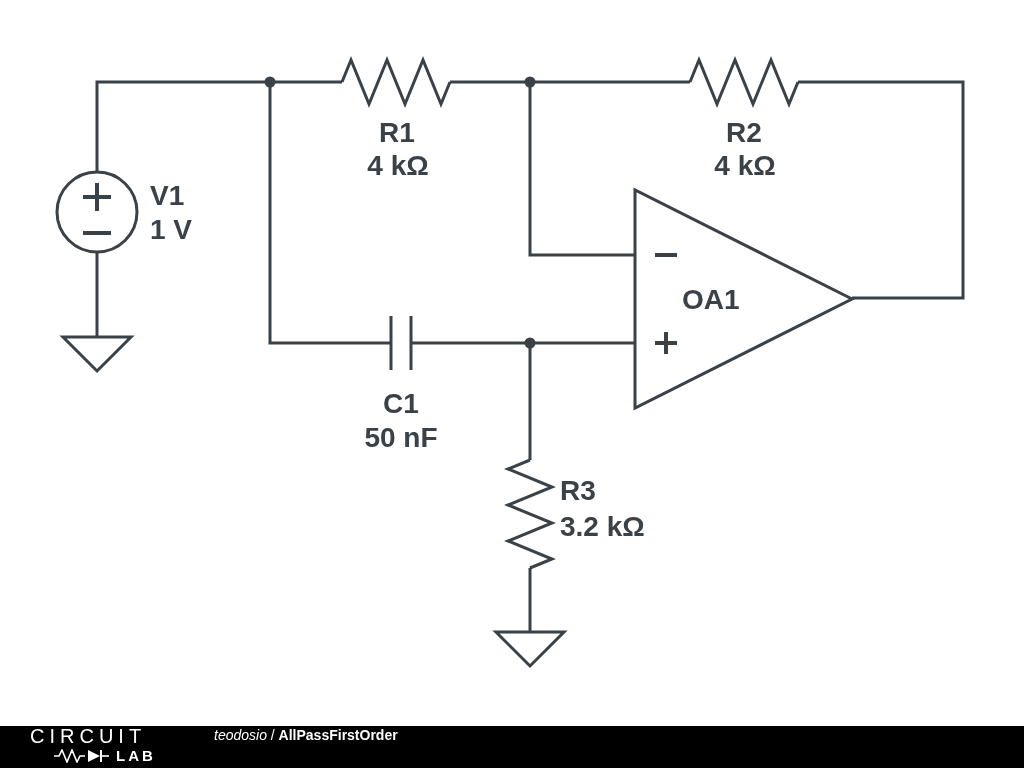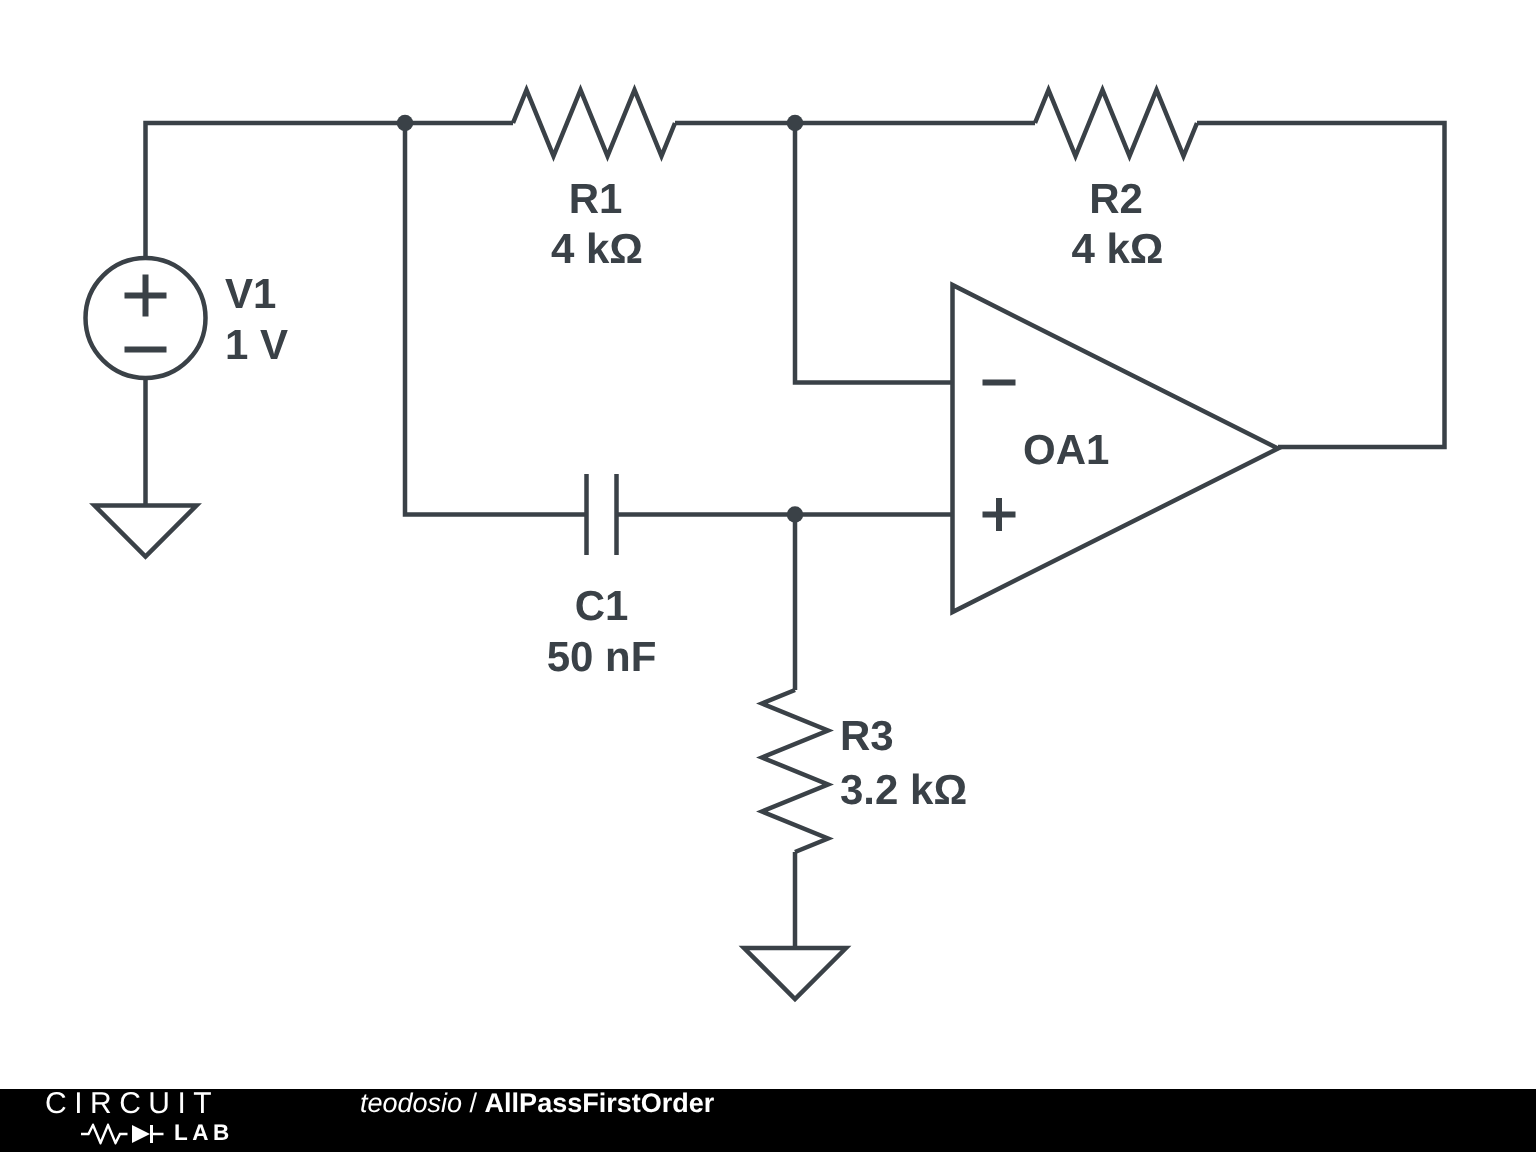--- a/index.html
+++ b/index.html
@@ -58,21 +58,21 @@
     align-items: center;
     margin-left: 24px;
     margin-top: 2px;
   }
   .logo-bottom .logo-lab {
     font-size: 15px;
     font-weight: bold;
     letter-spacing: 3px;
   }
   .logo-glyph { margin-right: 6px; display: block; }
-  .credits { margin-left: 58px; font-size: 18px; line-height: 19px; }
+  .credits { margin-left: 32px; font-size: 14px; line-height: 19px; }
   .credits .author { font-style: italic; }
   .credits .sep { white-space: pre; }
   .credits .title { font-weight: bold; }
   .credits .url { font-weight: bold; }
 </style>
 </head>
 <body>
 
 <div class="canvas">
 

